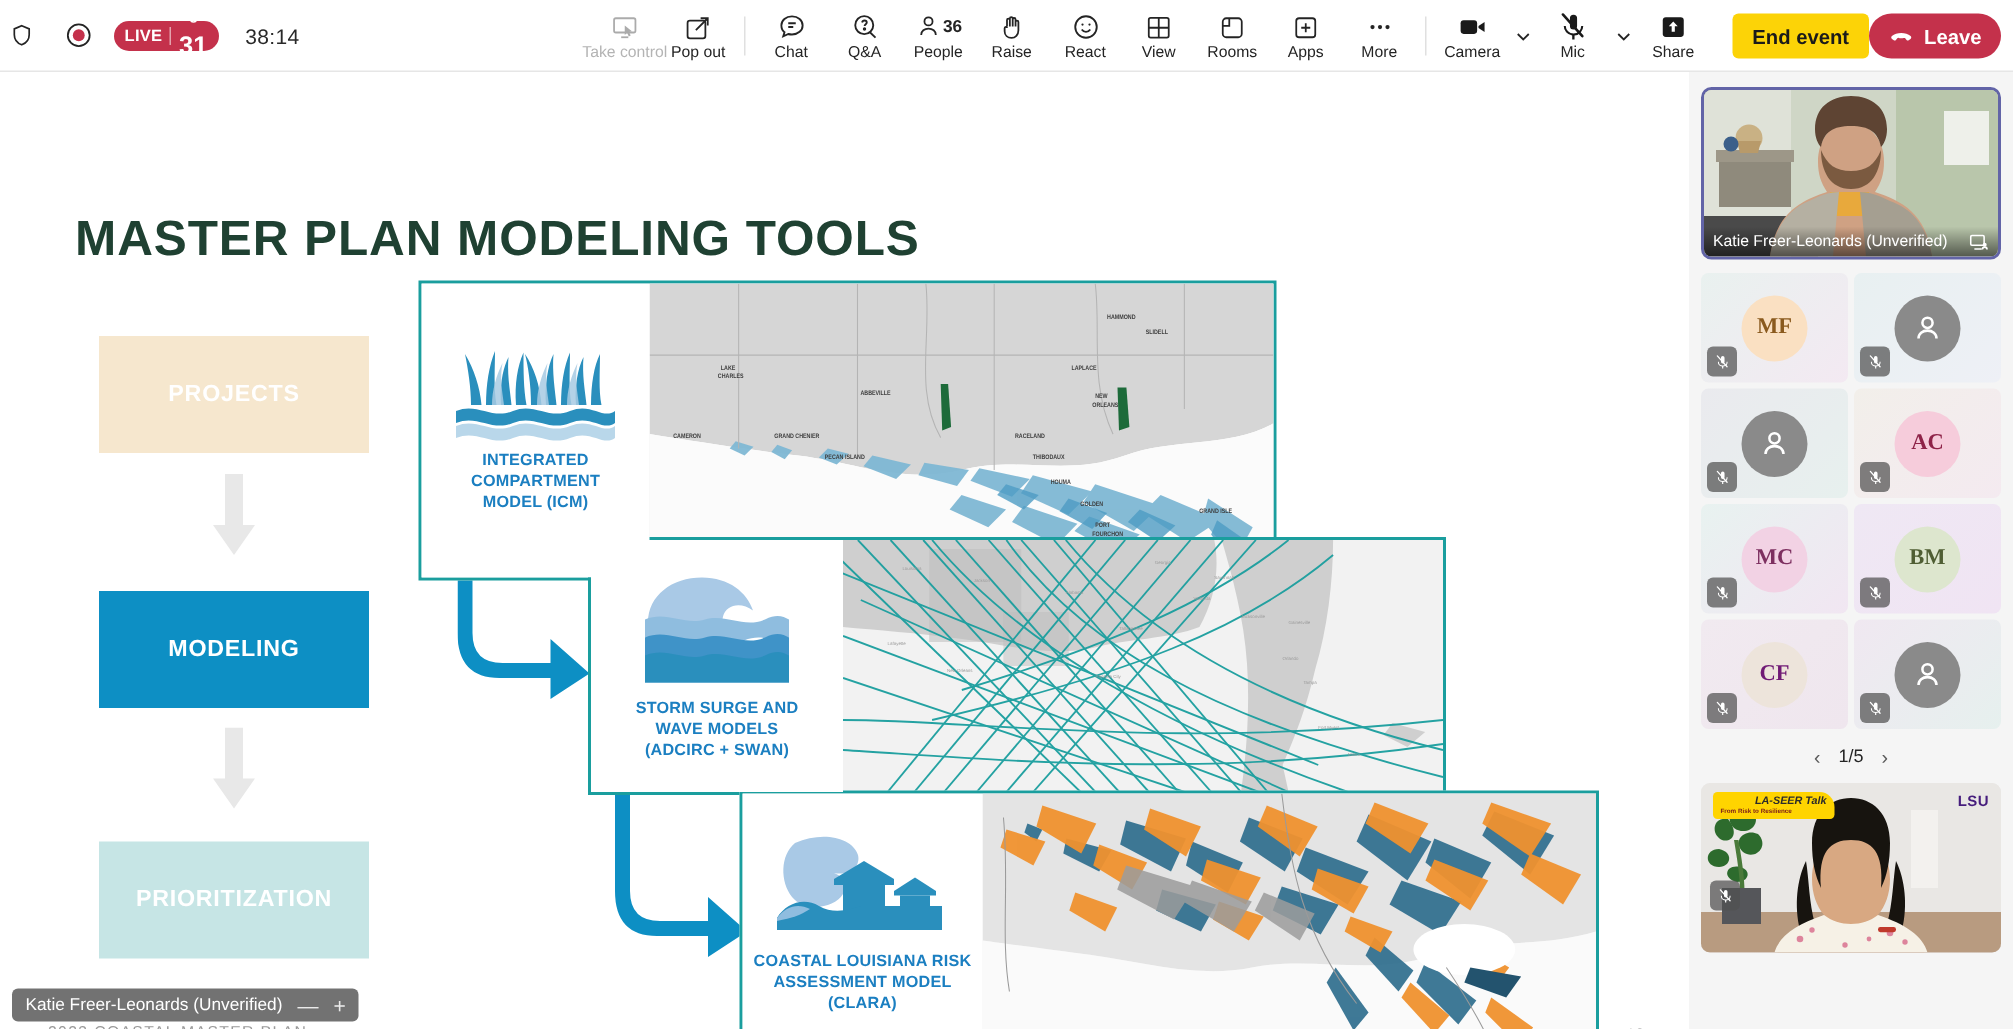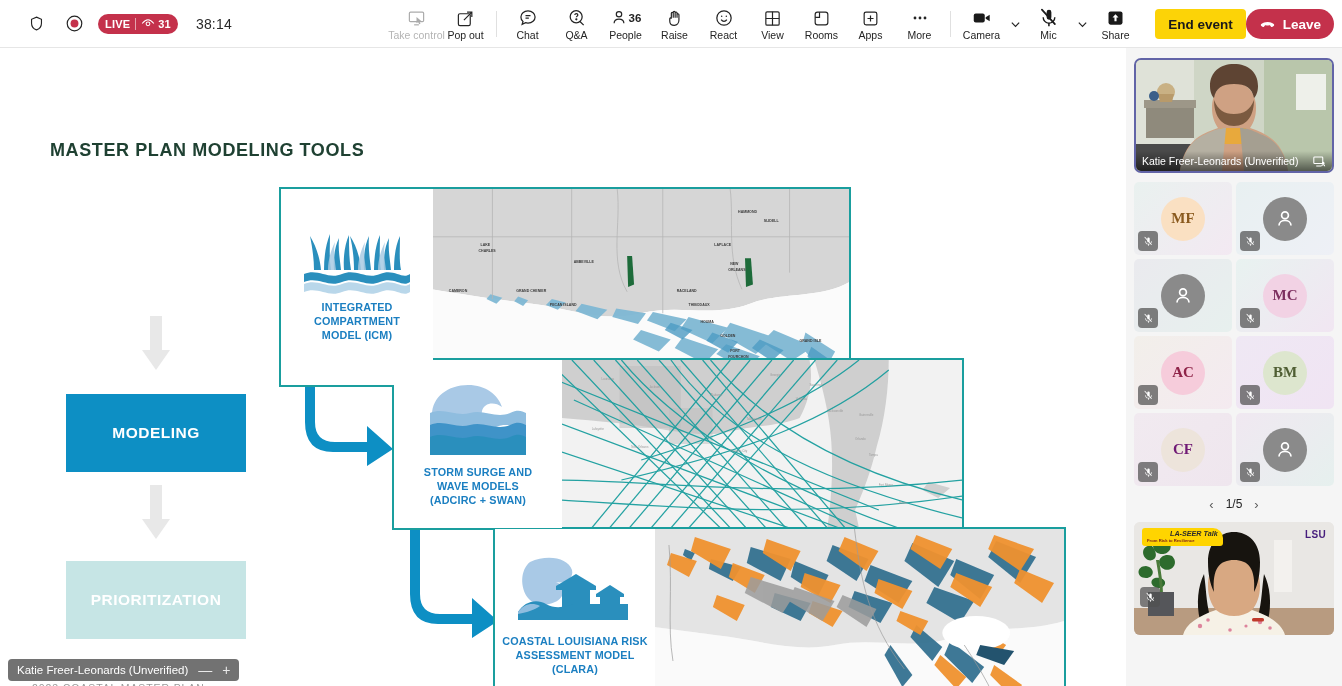--- a/index.html
+++ b/index.html
@@ -9,32 +9,32 @@
     background: #fff; overflow: hidden;
   }
   .app { position: relative; width: 1342px; height: 686px; background: #ffffff; }
 
   
   .topbar {
     position: absolute; top: 0; left: 0; width: 1342px; height: 48px;
     background: #ffffff; border-bottom: 1px solid #e6e6e6;
     display: flex; align-items: center;
   }
-  .tb-left { display: flex; align-items: center; gap: 10px; padding-left: 22px; }
+  .tb-left { display: flex; align-items: center; gap: 10px; padding-left: 0; }
   .icon-btn {
     width: 28px; height: 28px; display: flex; align-items: center;
     justify-content: center; border-radius: 4px; cursor: pointer;
   }
   .live-pill {
     display: flex; align-items: center; background: #C4314B; color: #fff;
     border-radius: 12px; height: 20px; padding: 0 7px; gap: 5px;
     font-size: 11px; font-weight: bold; letter-spacing: .2px;
   }
   .live-pill .sep { width: 1px; height: 12px; background: rgba(255,255,255,.55); }
-  .live-count { display: flex; align-items: center; gap: 3px; font-weight: 600; font-size: 11px; }
+  .live-count { display: flex; align-items: center; gap: 3px; font-weight: 600; font-size: 17px; flex-direction: column; }
   .timer { font-size: 14px; color: #292929; margin-left: 8px; letter-spacing: .2px; }
 
   .tb-center {
     position: absolute; left: 392px; top: 0; height: 48px;
     display: flex; align-items: center; gap: 0px;
   }
   .tb-item {
     width: 49px; height: 46px; display: flex; flex-direction: column;
     align-items: center; justify-content: center; gap: 1px; cursor: pointer;
     border-radius: 4px; position: relative;
@@ -57,21 +57,21 @@
     display: flex; align-items: center; gap: 7px;
   }
 
   
   .stage {
     position: absolute; top: 48px; left: 0; width: 1126px; height: 638px;
     background: #ffffff; overflow: hidden;
   }
   .slide { position: absolute; inset: 0; background: #fff; }
   .slide-title {
-    position: absolute; left: 50px; top: 92px; font-size: 18px; font-weight: 800;
+    position: absolute; left: 50px; top: 92px; font-size: 33px; font-weight: 800;
     color: #1F4132; letter-spacing: .6px;
   }
   .slide-footer {
     position: absolute; left: 32px; top: 634px; font-size: 10.5px;
     color: #9a9a9a; letter-spacing: .9px;
   }
   .slide-pageno { position: absolute; left: 1084px; top: 636px; font-size: 11px; color: #8a8a8a; }
 
   
   .flow-box {
@@ -375,20 +375,23 @@
         <span>Leave</span>
       </button>
     </div>
   </div>
 
   <div class="stage">
     <div class="slide">
 
       <div class="slide-title">MASTER PLAN MODELING TOOLS</div>
 
+      <div class="flow-box" id="flow-projects">
+        <span>PROJECTS</span>
+      </div>
       <svg class="flow-arrow" id="flow-arrow-1" viewBox="0 0 32 56">
         <path d="M10 0h12v34h8L16 54 2 34h8z" fill="#E8E8E8"></path>
       </svg>
       <div class="flow-box" id="flow-modeling">
         <span>MODELING</span>
       </div>
       <svg class="flow-arrow" id="flow-arrow-2" viewBox="0 0 32 56">
         <path d="M10 0h12v34h8L16 54 2 34h8z" fill="#E8E8E8"></path>
       </svg>
       <div class="flow-box" id="flow-prioritization">
@@ -715,35 +718,35 @@
             </svg>
         </div>
         <div class="mic-off">
           <svg width="11" height="11" viewBox="0 0 24 24" fill="#fff">
               <path d="M12 3a2.6 2.6 0 012.6 2.6v5.6A2.6 2.6 0 0112 13.8a2.6 2.6 0 01-2.6-2.6V5.6A2.6 2.6 0 0112 3z"></path>
               <path d="M6.4 11.2a5.6 5.6 0 0011.2 0h1.5a7.1 7.1 0 01-6.35 7.05V21h-1.7v-2.75A7.1 7.1 0 014.9 11.2z"></path>
               <rect x="3.3" y="2" width="1.9" height="23" rx=".9" transform="rotate(-42 4 3)"></rect>
             </svg>
         </div>
       </div>
-      <div class="tile" style="background:linear-gradient(135deg,#e8f2f0,#f1e6f2)">
-        <div class="avatar" style="background:#F2D2E4;color:#7d3060">
-          <span>MC</span>
+      <div class="tile" style="background:linear-gradient(135deg,#f2efea,#f4eaf0)">
+        <div class="avatar" style="background:#F6CCDB;color:#8e2348">
+          <span>AC</span>
         </div>
         <div class="mic-off">
           <svg width="11" height="11" viewBox="0 0 24 24" fill="#fff">
               <path d="M12 3a2.6 2.6 0 012.6 2.6v5.6A2.6 2.6 0 0112 13.8a2.6 2.6 0 01-2.6-2.6V5.6A2.6 2.6 0 0112 3z"></path>
               <path d="M6.4 11.2a5.6 5.6 0 0011.2 0h1.5a7.1 7.1 0 01-6.35 7.05V21h-1.7v-2.75A7.1 7.1 0 014.9 11.2z"></path>
               <rect x="3.3" y="2" width="1.9" height="23" rx=".9" transform="rotate(-42 4 3)"></rect>
             </svg>
         </div>
       </div>
-      <div class="tile" style="background:linear-gradient(135deg,#f2efea,#f4eaf0)">
-        <div class="avatar" style="background:#F6CCDB;color:#8e2348">
-          <span>AC</span>
+      <div class="tile" style="background:linear-gradient(135deg,#e8f2f0,#f1e6f2)">
+        <div class="avatar" style="background:#F2D2E4;color:#7d3060">
+          <span>MC</span>
         </div>
         <div class="mic-off">
           <svg width="11" height="11" viewBox="0 0 24 24" fill="#fff">
               <path d="M12 3a2.6 2.6 0 012.6 2.6v5.6A2.6 2.6 0 0112 13.8a2.6 2.6 0 01-2.6-2.6V5.6A2.6 2.6 0 0112 3z"></path>
               <path d="M6.4 11.2a5.6 5.6 0 0011.2 0h1.5a7.1 7.1 0 01-6.35 7.05V21h-1.7v-2.75A7.1 7.1 0 014.9 11.2z"></path>
               <rect x="3.3" y="2" width="1.9" height="23" rx=".9" transform="rotate(-42 4 3)"></rect>
             </svg>
         </div>
       </div>
       <div class="tile" style="background:linear-gradient(135deg,#efe8f4,#f0e4f3)">

